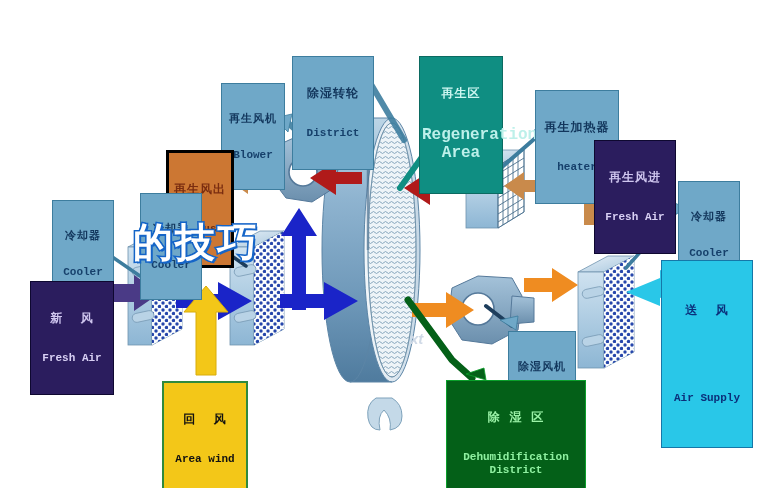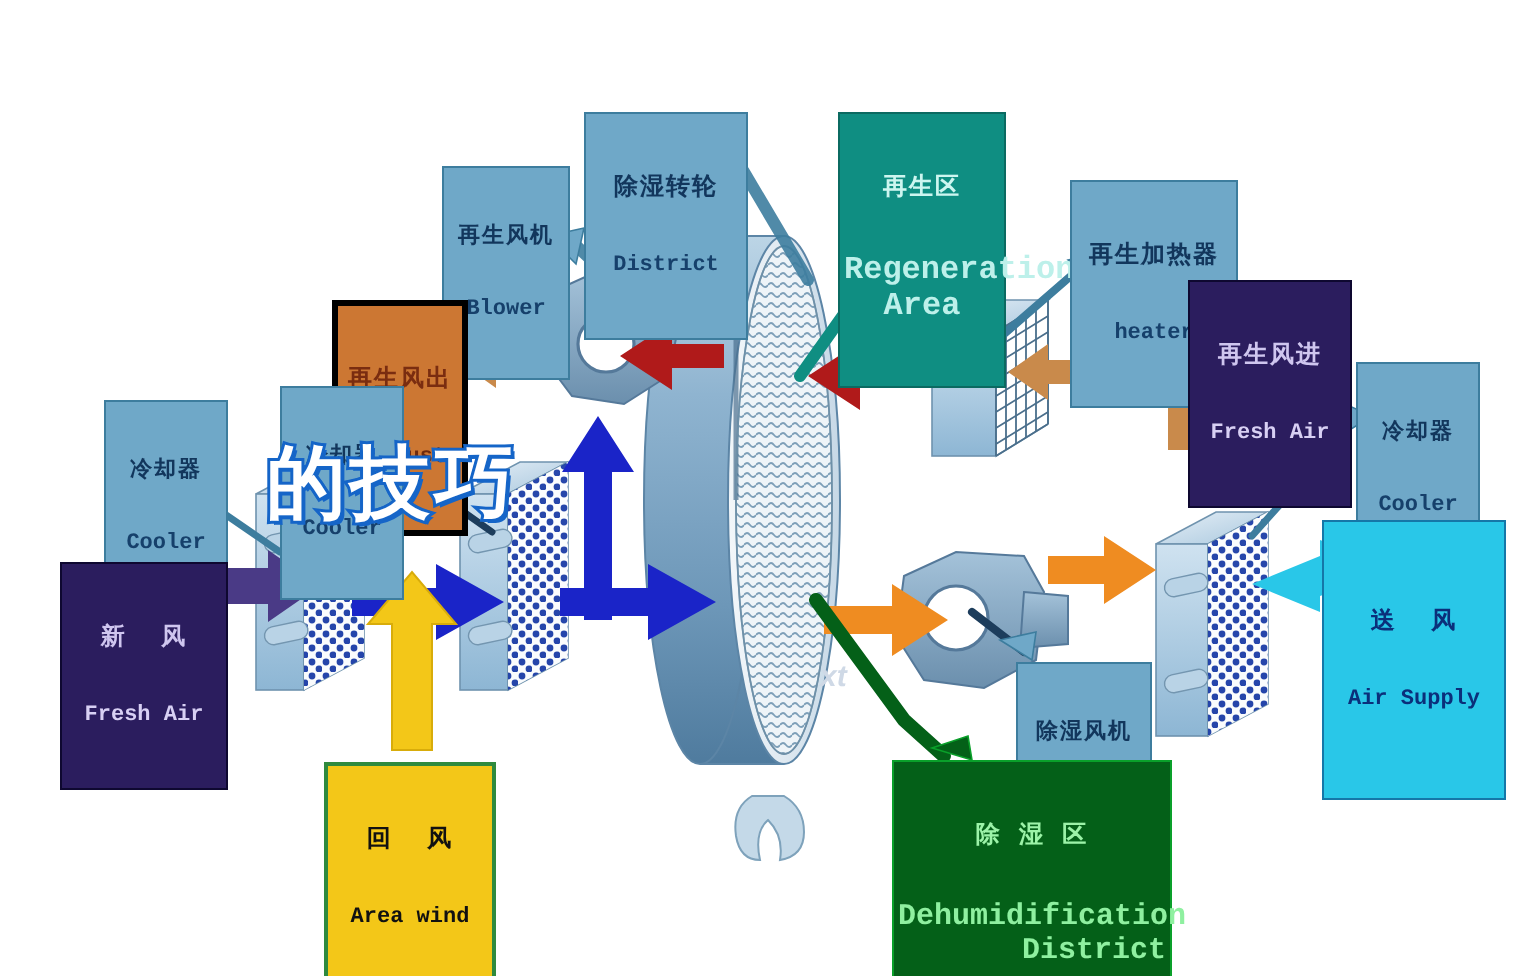--- a/index.html
+++ b/index.html
@@ -318,25 +318,25 @@
     <span class="en" style="font-size:11px;">Area wind</span>
   </div>
 
   <div class="lbl l-blue" style="left:508px;top:331px;width:68px;padding:3px 2px;font-size:11px;">
     <span class="cn">除湿风机</span>
     <span class="en" style="font-size:11px;">Blower</span>
   </div>
 
   <div class="lbl l-green" style="left:446px;top:380px;width:140px;padding:3px 2px;font-size:12px;">
     <span class="cn">除  湿  区</span>
-    <span class="en" style="font-size:15px;white-space:normal;text-align:right;">Dehumidification District</span>
+    <span class="en" style="font-size:11px;white-space:normal;">Dehumidification District</span>
   </div>
 
   <div class="lbl l-cyan" style="left:661px;top:260px;width:92px;padding:16px 2px;font-size:12px;">
     <span class="cn">送    风</span>
-    <span class="en" style="font-size:11px;">Air Supply</span>
+    <span class="en" style="font-size:11px;margin-top:48px;">Air Supply</span>
   </div>
 
   <div id="title">
     <span class="t2">的技巧</span>
   </div>
 
 </div>
 
 </body></html>

